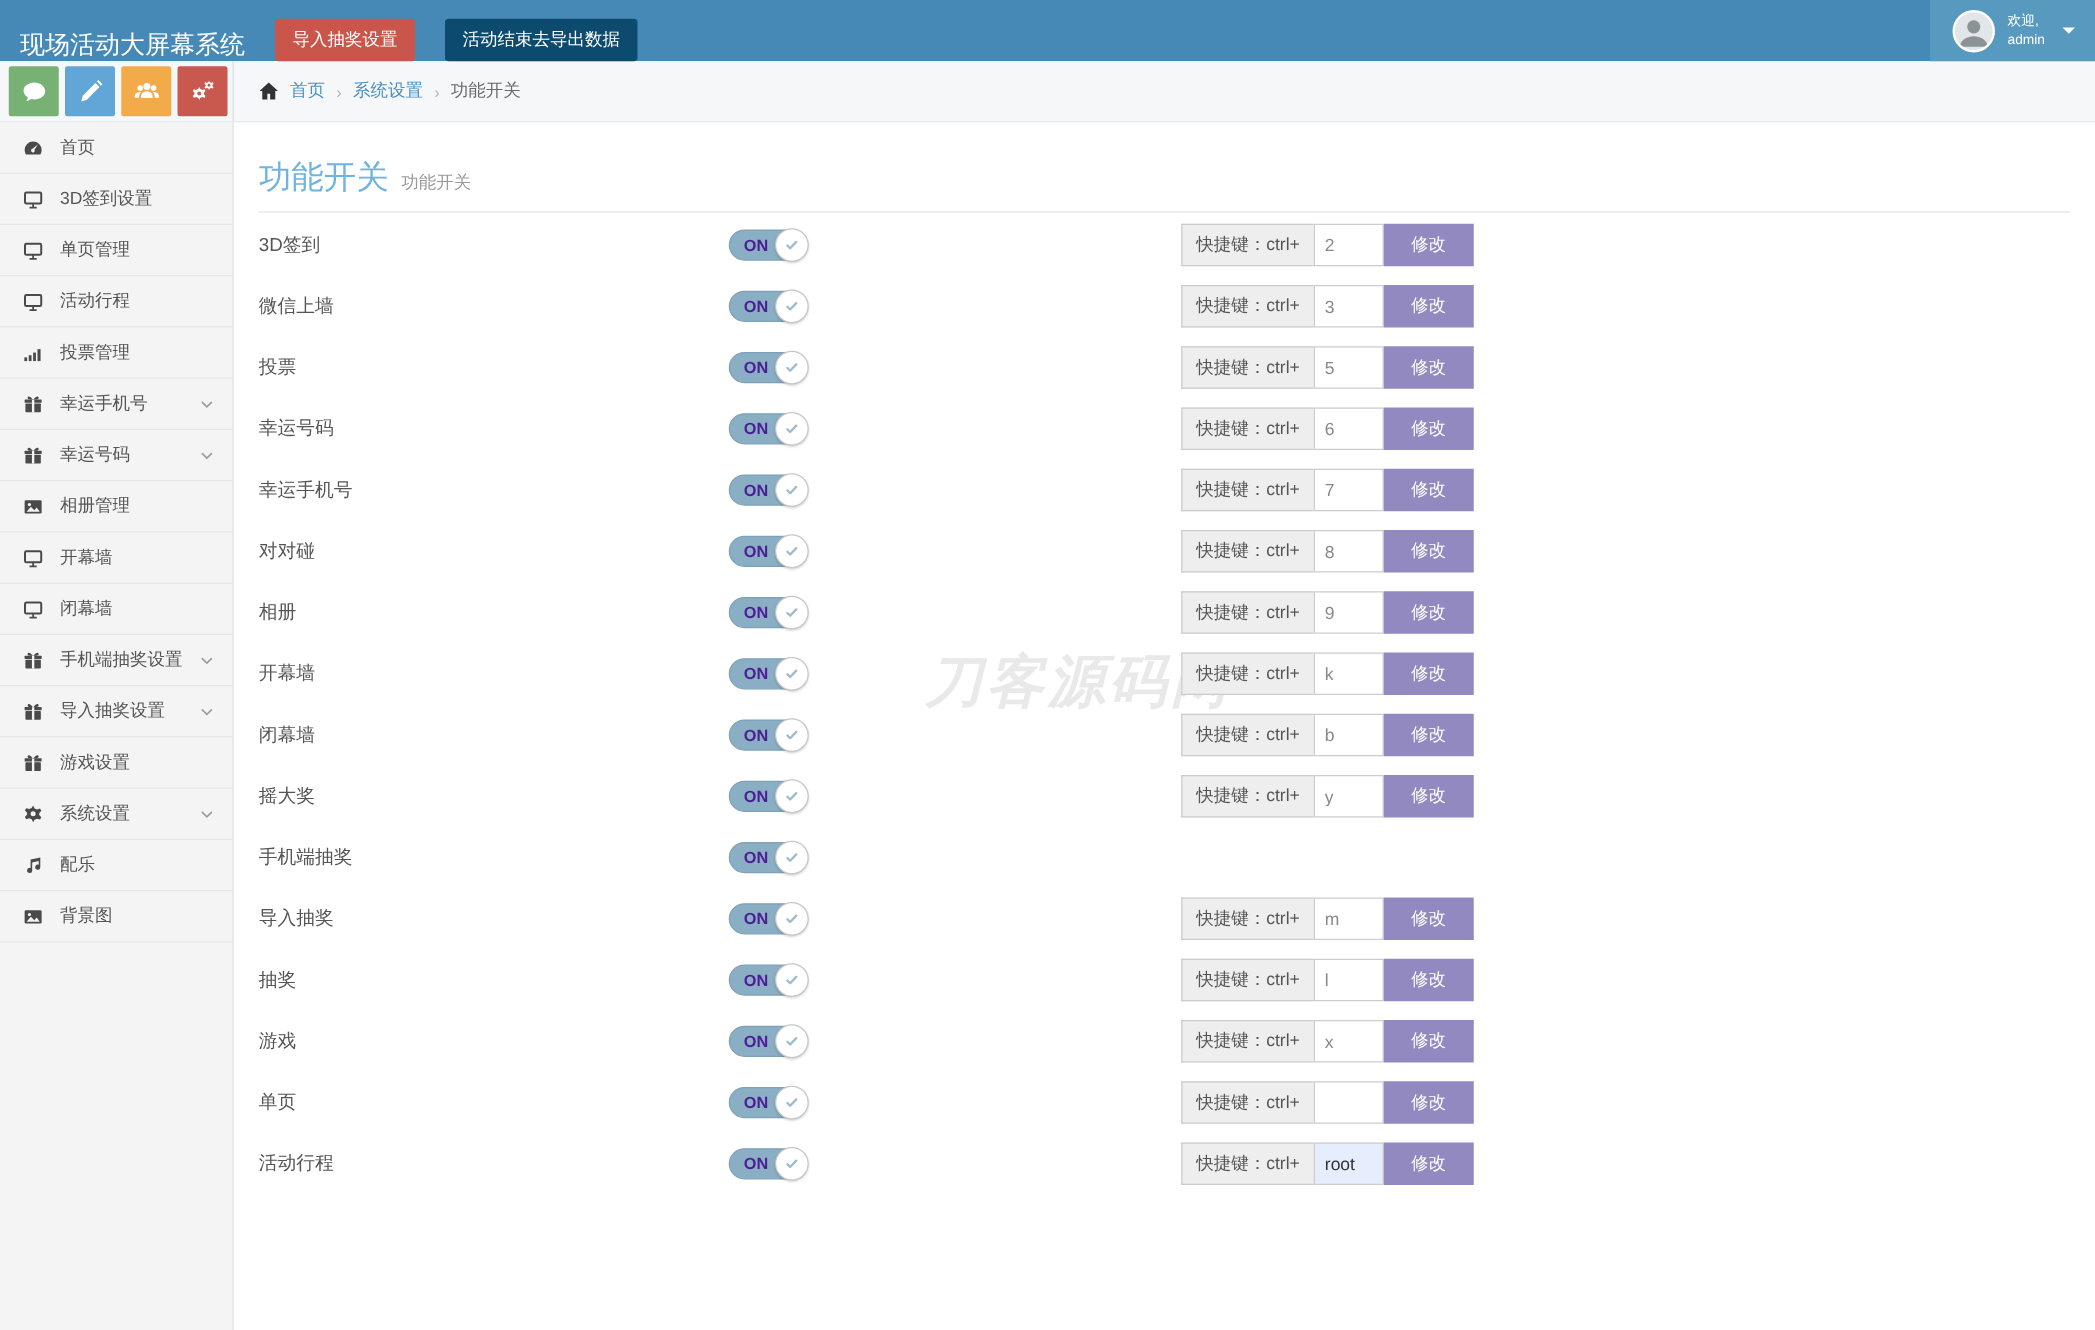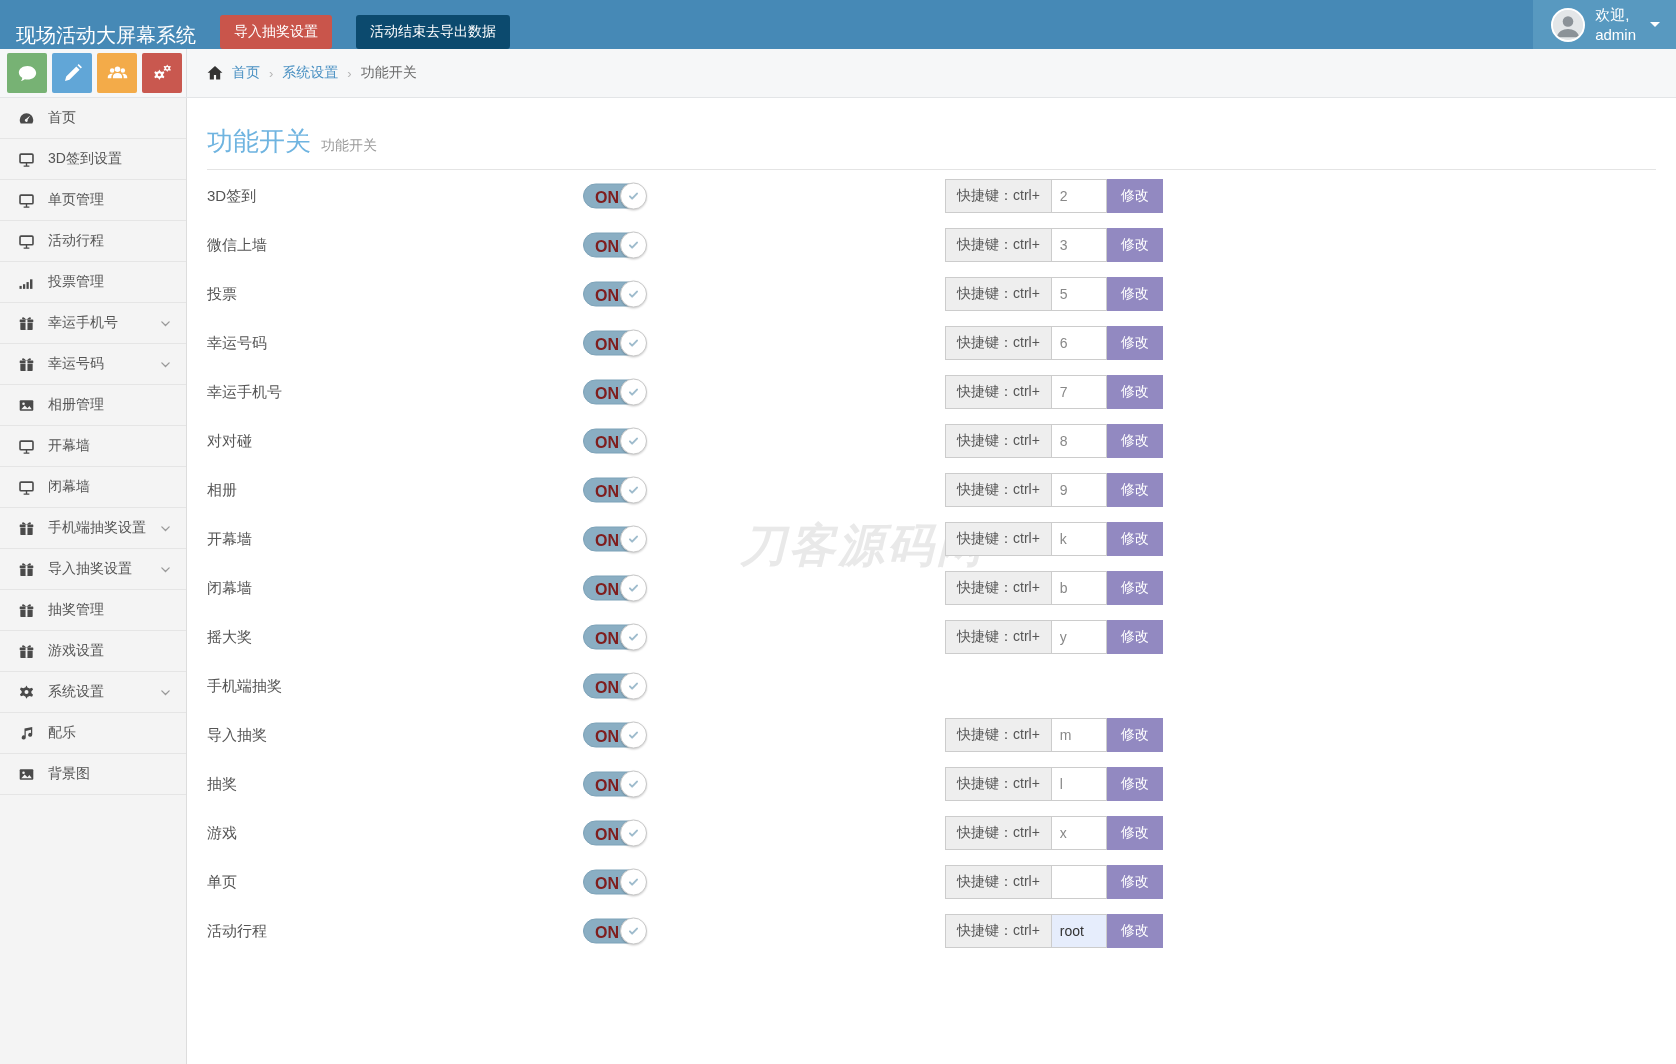--- a/index.html
+++ b/index.html
@@ -14,21 +14,21 @@
   .topbar { height:49px; background:#4689b6; display:flex; align-items:flex-end; }
   .topbar-title { color:#fff; font-size:20px; padding-left:16px; white-space:nowrap; }
   .topbar-btn { color:#fff; font-size:14px; border:none; border-radius:3px;
     padding:8px 14px; margin-left:24px; cursor:pointer; white-space:nowrap; }
   .btn-danger { background:#c9554b; }
   .btn-warning { background:#0c4a6e; }
   .user-panel { margin-left:auto; height:100%; background:#5899c0;
     display:flex; align-items:center; padding:0 16px 0 18px; gap:10px; cursor:pointer; }
   .avatar { width:34px; height:34px; border-radius:50%; border:2px solid #fff;
     overflow:hidden; background:#dfe3e6; flex:0 0 auto; }
-  .welcome { color:#fff; font-size:15px; line-height:1.3; }
+  .welcome { color:#fff; font-size:11px; line-height:1.3; }
   .caret-down { width:0; height:0; border-left:5px solid transparent;
     border-right:5px solid transparent; border-top:5px solid #fff; margin-left:4px; }
 
   
   .strip { height:49px; background:#f6f7f8; border-bottom:1px solid #e3e5e7; display:flex; }
   .quick-area { width:187px; flex:0 0 187px; border-right:1px solid #dcdfe1;
     display:flex; align-items:center; padding-left:7px; gap:5px; }
   .quick-btn { width:40px; height:40px; border:none; border-radius:2px; color:#fff;
     display:flex; align-items:center; justify-content:center; cursor:pointer; padding:0; }
   .quick-btn svg { width:21px; height:21px; }
@@ -58,35 +58,35 @@
   .rows { position:relative; margin-top:1px; }
   .watermark { position:absolute; left:533px; top:344px; font-size:46px; font-weight:bold;
     font-style:italic; color:#e9e9e9; letter-spacing:3px; white-space:nowrap; pointer-events:none; }
   .feature-row { height:49px; position:relative; }
   .row-label { position:absolute; left:0; top:50%; transform:translateY(-50%);
     font-size:15px; color:#555; white-space:nowrap; }
 
   .toggle { position:absolute; left:376px; top:50%; transform:translateY(-50%);
     width:63px; height:25px; background:#8aaec3; border:1px solid #7da2b8;
     border-radius:14px; cursor:pointer; }
-  .toggle-on { color:#7f1d1d; font-size:16px; font-weight:bold; position:absolute; left:11px; top:4px; }
+  .toggle-on { color:#4c1d95; font-size:13px; font-weight:bold; position:absolute; left:11px; top:4px; }
   .toggle-knob { position:absolute; right:-2px; top:-2px; width:27px; height:27px;
     background:#fff; border:1px solid #c8c8c8; border-radius:50%;
     box-shadow:0 1px 2px rgba(0,0,0,.18); display:flex; align-items:center; justify-content:center; }
   .toggle-knob svg { width:13px; height:13px; }
 
   .shortcut-group { position:absolute; left:738px; top:50%; transform:translateY(-50%);
     display:flex; height:34px; }
   .sc-prefix { background:#eeeeee; border:1px solid #cccccc; border-right:none; color:#555;
     font-size:14px; display:flex; align-items:center; padding:0 11px; white-space:nowrap; }
   .sc-input { width:56px; border:1px solid #cccccc; font-size:14px; color:#888;
     padding:0 8px; outline:none; background:#fff;
     font-family:"Liberation Sans","DejaVu Sans",sans-serif; }
   .sc-input.highlight { background:#e6edfc; color:#333; }
-  .sc-modify { width:56px; background:#9289c1; color:#fff; border:none; font-size:14px;
+  .sc-modify { width:72px; background:#9289c1; color:#fff; border:none; font-size:14px;
     cursor:pointer; font-family:"Liberation Sans","DejaVu Sans",sans-serif; }
 </style>
 </head>
 <body>
 
 <div class="topbar">
   <div class="topbar-title">现场活动大屏幕系统</div>
   <button class="topbar-btn btn-danger">导入抽奖设置</button>
   <button class="topbar-btn btn-warning">活动结束去导出数据</button>
   <div class="user-panel">
@@ -314,42 +314,30 @@
           </svg>
         </span>
     <span class="sb-label">导入抽奖设置</span>
     <span class="sb-chevron">
       <svg viewBox="0 0 16 16">
             <path d="M3.5 6l4.5 4.5L12.5 6" fill="none" stroke="#9a9a9a" stroke-width="1.6" stroke-linecap="round"></path>
           </svg>
     </span>
   </div>
 
+
   <div class="sb-item">
     <span class="sb-icon">
           <svg viewBox="0 0 16 16" fill="currentColor">
             <rect x="2.2" y="7.3" width="11.6" height="6.7" rx="0.6"></rect>
             <rect x="1.6" y="4.3" width="12.8" height="2.5" rx="0.4"></rect>
             <rect x="7.1" y="4.5" width="1.8" height="9.5" fill="#f4f4f4"></rect>
             <path d="M7.6 4.3S5.9 1.6 4.6 2.1c-1.3.5-.9 2.2.6 2.2zm.8 0s1.7-2.7 3-2.2c1.3.5.9 2.2-.6 2.2z"></path>
           </svg>
         </span>
-    <span class="sb-label">抽奖管理</span>
-
-  </div>
-
-  <div class="sb-item">
-    <span class="sb-icon">
-          <svg viewBox="0 0 16 16" fill="currentColor">
-            <rect x="2.2" y="7.3" width="11.6" height="6.7" rx="0.6"></rect>
-            <rect x="1.6" y="4.3" width="12.8" height="2.5" rx="0.4"></rect>
-            <rect x="7.1" y="4.5" width="1.8" height="9.5" fill="#f4f4f4"></rect>
-            <path d="M7.6 4.3S5.9 1.6 4.6 2.1c-1.3.5-.9 2.2.6 2.2zm.8 0s1.7-2.7 3-2.2c1.3.5.9 2.2-.6 2.2z"></path>
-          </svg>
-        </span>
     <span class="sb-label">游戏设置</span>
 
   </div>
 
   <div class="sb-item">
     <span class="sb-icon">
           <svg viewBox="0 0 16 16" fill="currentColor">
             <path d="M8 1.3l1.1 2.2c.65.15 1.25.4 1.8.76l2.3-.68.97 1.68-1.64 1.82c.1.43.1.88 0 1.31l1.64 1.82-.97 1.68-2.3-.68c-.55.36-1.15.61-1.8.76L8 13.9l-1.1-2.2a5.4 5.4 0 0 1-1.8-.76l-2.3.68-.97-1.68 1.64-1.82a5.4 5.4 0 0 1 0-1.31L1.83 4.99l.97-1.68 2.3.68c.55-.36 1.15-.61 1.8-.76z"></path>
             <circle cx="8" cy="7.6" r="1.9" fill="#f4f4f4"></circle>
           </svg>

